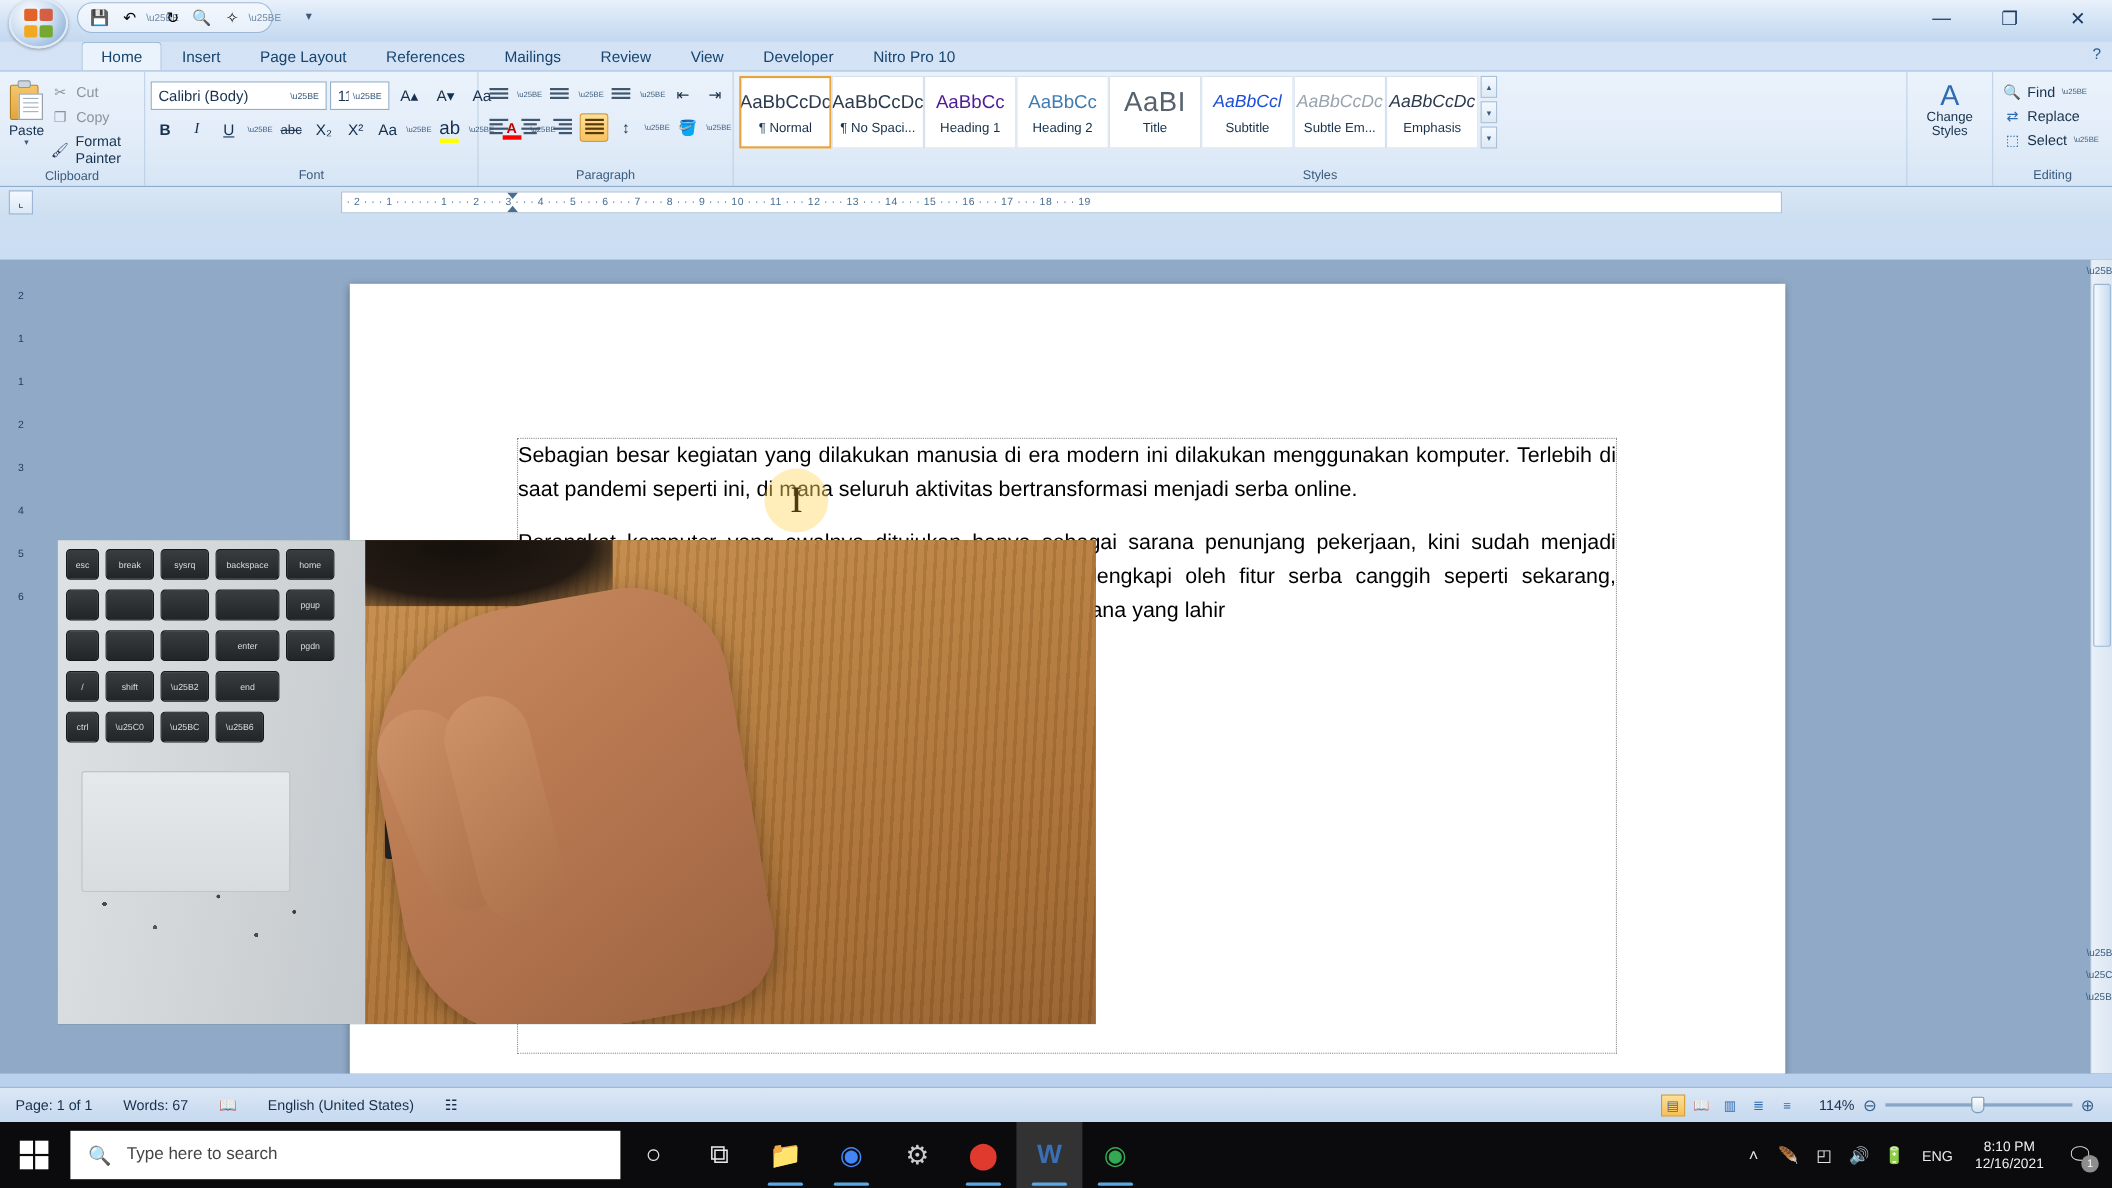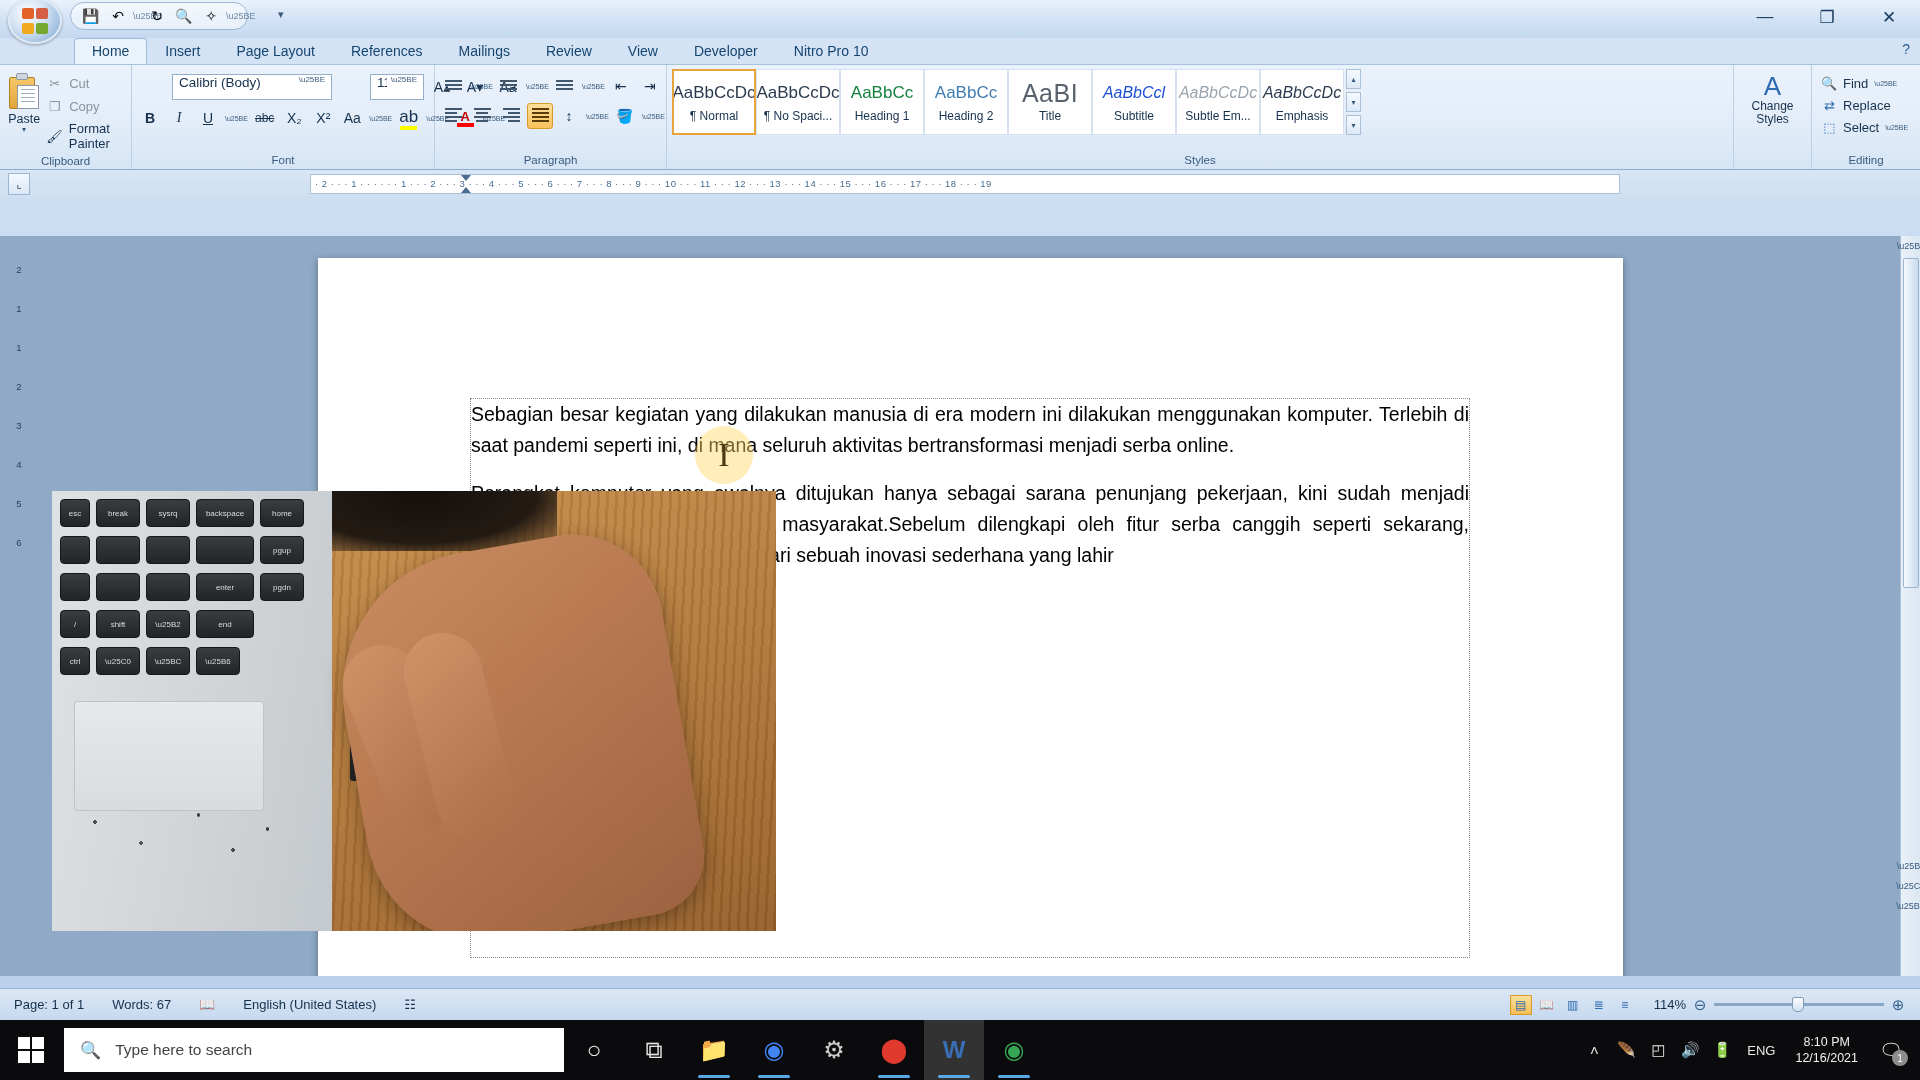--- a/index.html
+++ b/index.html
@@ -142,22 +142,22 @@
   }
   .clip-item.enabled { color: #16314d; }
   .ci-icon { width: 17px; height: 17px; display: flex; align-items: center; justify-content: center; font-size: 13px; }
 
   
   #grp-font { width: 303px; }
   .row { display: flex; align-items: center; gap: 3px; }
   .row + .row { margin-top: 4px; }
   .combo {
     height: 26px; background: #fff; border: 1px solid #93aec9;
-    display: flex; padding: 0 2px 0 6px;
-    font-size: 13.5px; color: #16314d; margin-left: 35px;
+    display: flex; align-items: center; padding: 0 2px 0 6px;
+    font-size: 13.5px; color: #16314d;
   }
   .combo .cval { flex: 1; white-space: nowrap; overflow: hidden; }
   .combo .carrow { font-size: 8px; color: #3a5b7d; padding: 0 4px; }
   #font-name-combo { width: 160px; }
   #font-size-combo { width: 54px; }
   .tbtn {
     min-width: 26px; height: 26px; padding: 0 3px;
     display: flex; align-items: center; justify-content: center;
     font-size: 14px; color: #16314d; border: 1px solid transparent; border-radius: 3px;
   }
@@ -181,21 +181,21 @@
     display: flex; flex-direction: column; align-items: center; justify-content: center;
     overflow: hidden;
   }
   .style-item.selected { border: 2px solid #e8a33d; box-shadow: inset 0 0 0 1px #fff; }
   .style-preview {
     font-size: 17px; color: #2b3a4d; line-height: 22px; white-space: nowrap;
   }
   .style-name {
     font-size: 12px; color: #16314d; white-space: nowrap; margin-top: 5px;
   }
-  .sp-h1 { color: #15803d; font-size: 17px; }
+  .sp-h1 { color: #4c1d95; font-size: 17px; }
   .sp-h2 { color: #3e7cb1; font-size: 17px; }
   .sp-title { color: #58626d; font-size: 25px; font-weight: 300; letter-spacing: .5px; }
   .sp-sub { color: #1d4ed8; font-style: italic; font-size: 16px; }
   .sp-subem { color: #9aa4ae; font-style: italic; font-size: 16px; }
   .sp-em { color: #2b3a4d; font-style: italic; font-size: 16px; }
   #style-scroll { display: flex; flex-direction: column; justify-content: space-between; height: 66px; margin-left: 2px; }
   .ss-btn {
     width: 15px; height: 20px; border: 1px solid #a9c0d7; background: linear-gradient(180deg,#f4f9ff,#dde9f6);
     font-size: 8px; color: #3a5b7d; display: flex; align-items: center; justify-content: center;
   }
@@ -263,21 +263,21 @@
     position: absolute; left: 377px; top: 168px; width: 58px; height: 58px;
     border-radius: 50%; background: rgba(255,214,102,.45);
     display: flex; align-items: center; justify-content: center;
   }
   #text-cursor .ibeam {
     font-size: 34px; color: #4a3b12; font-family: "Liberation Serif", serif; line-height: 34px;
   }
 
   
   #webcam-overlay {
-    position: absolute; left: 52px; top: 255px; width: 724px; height: 440px;
+    position: absolute; left: 52px; top: 255px; width: 944px; height: 440px;
     overflow: hidden; background: #14532d;
   }
   .wc-desk {
     position: absolute; left: 275px; top: 0; right: 0; bottom: 0;
     background:
       repeating-linear-gradient(93deg, rgba(0,0,0,.07) 0 3px, rgba(255,255,255,.04) 3px 9px),
       linear-gradient(160deg,#c98f4c 0%, #b97f3f 35%, #a96f33 70%, #97602c 100%);
   }
   .wc-dark-top {
     position: absolute; left: 275px; top: 0; width: 230px; height: 60px;

